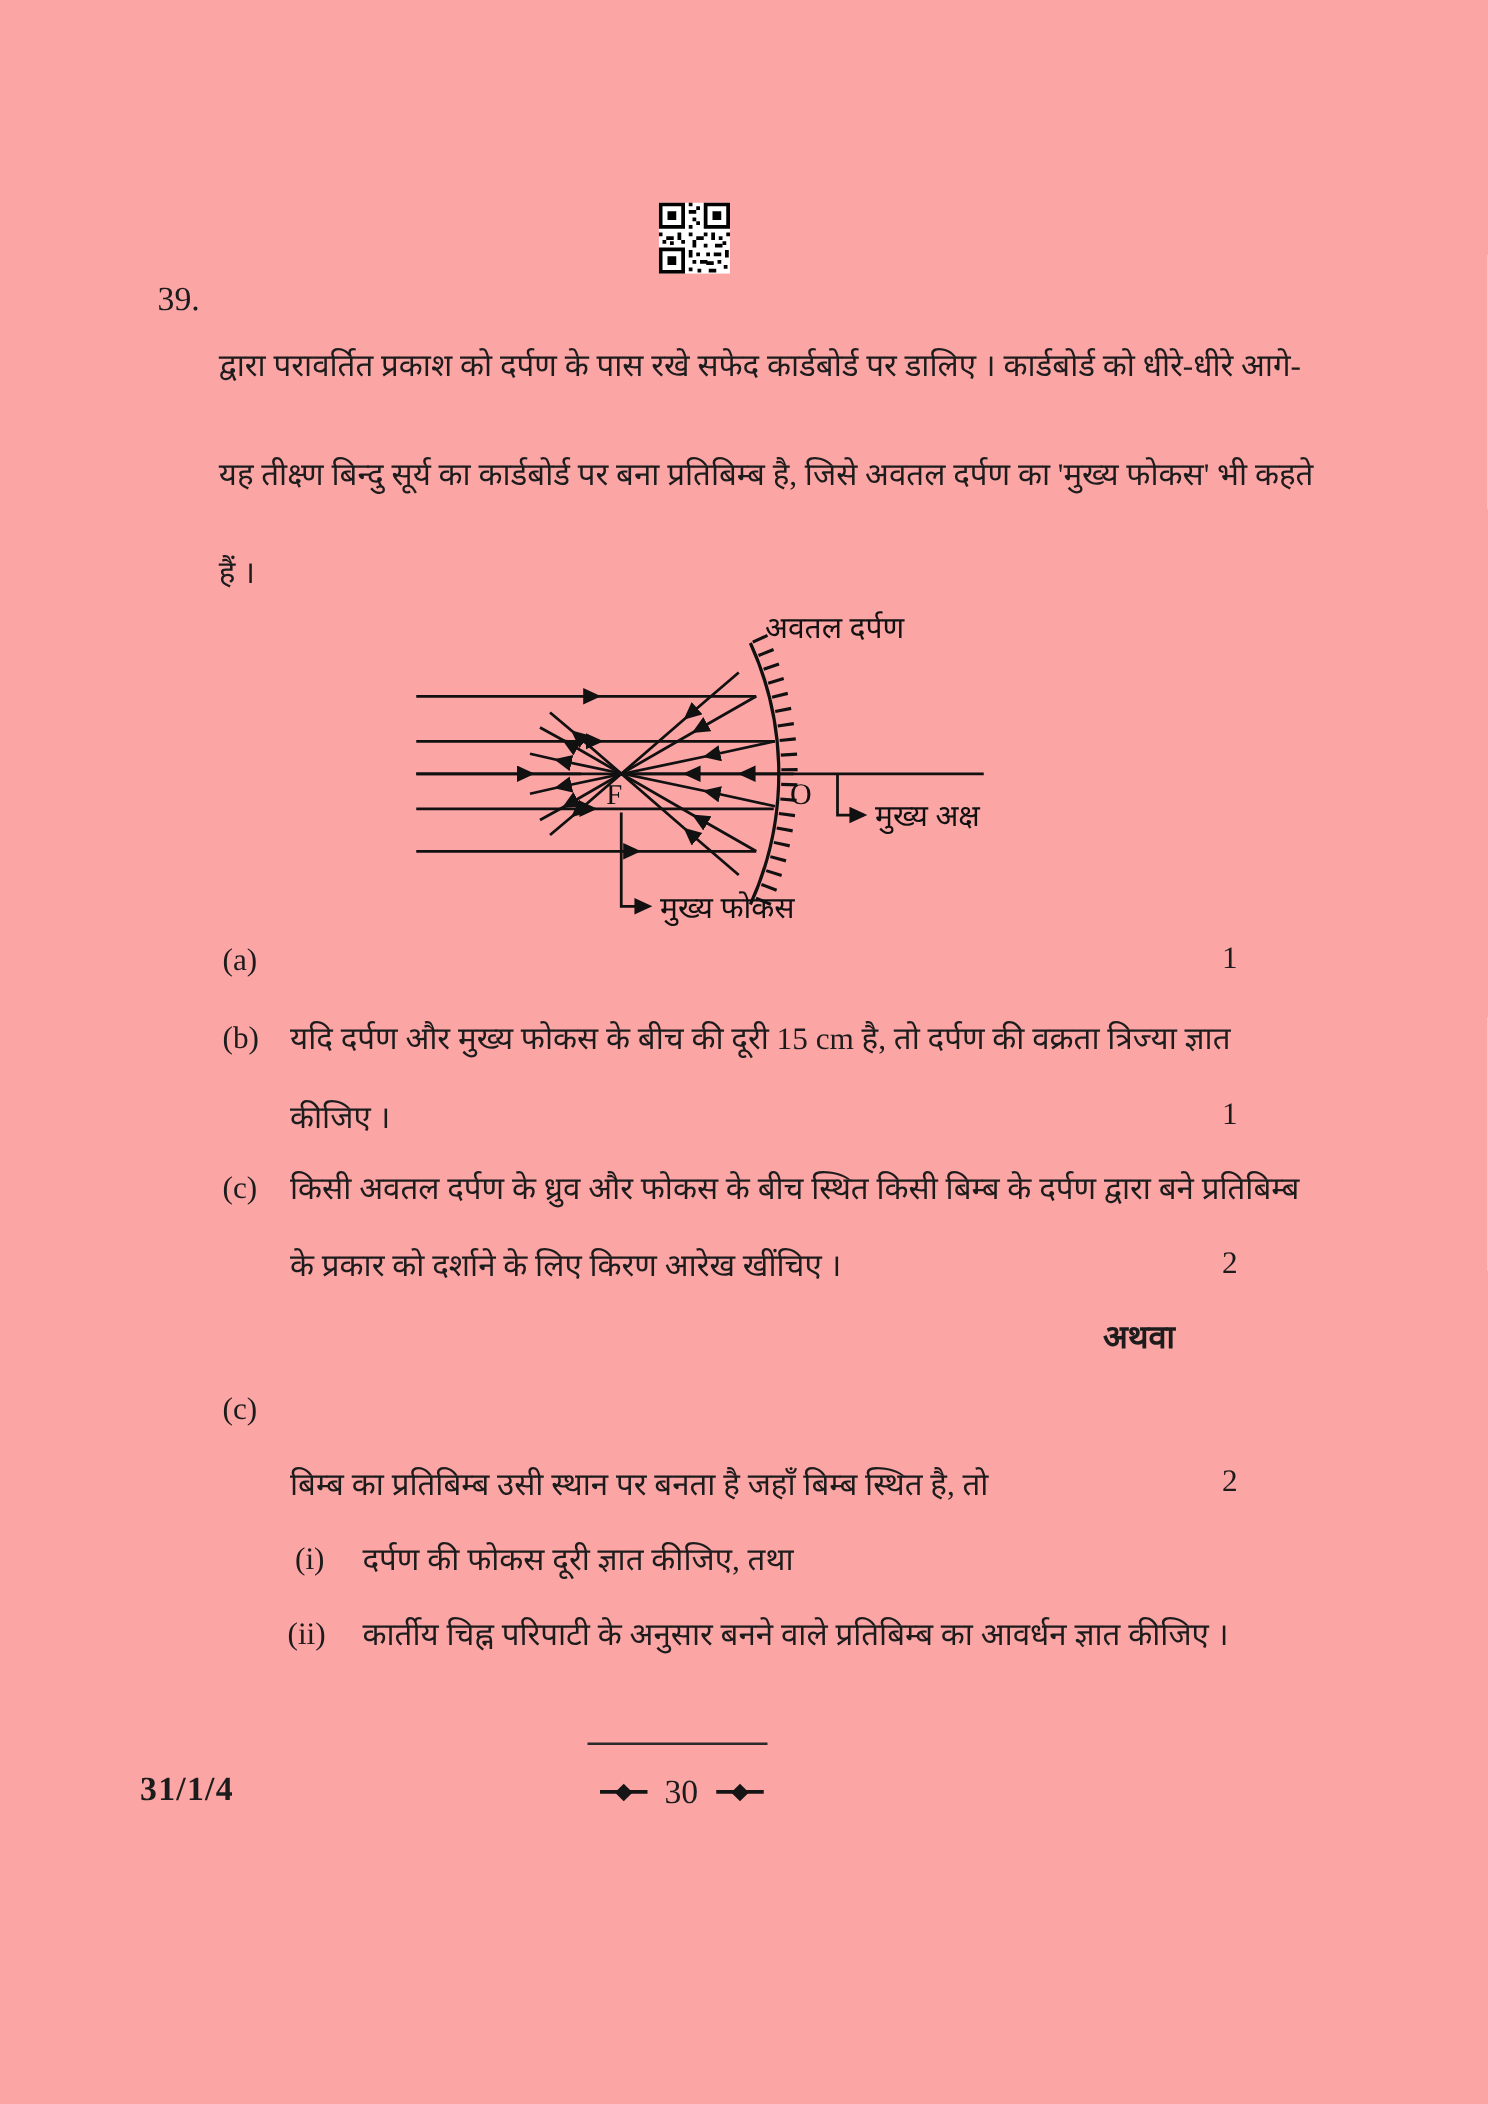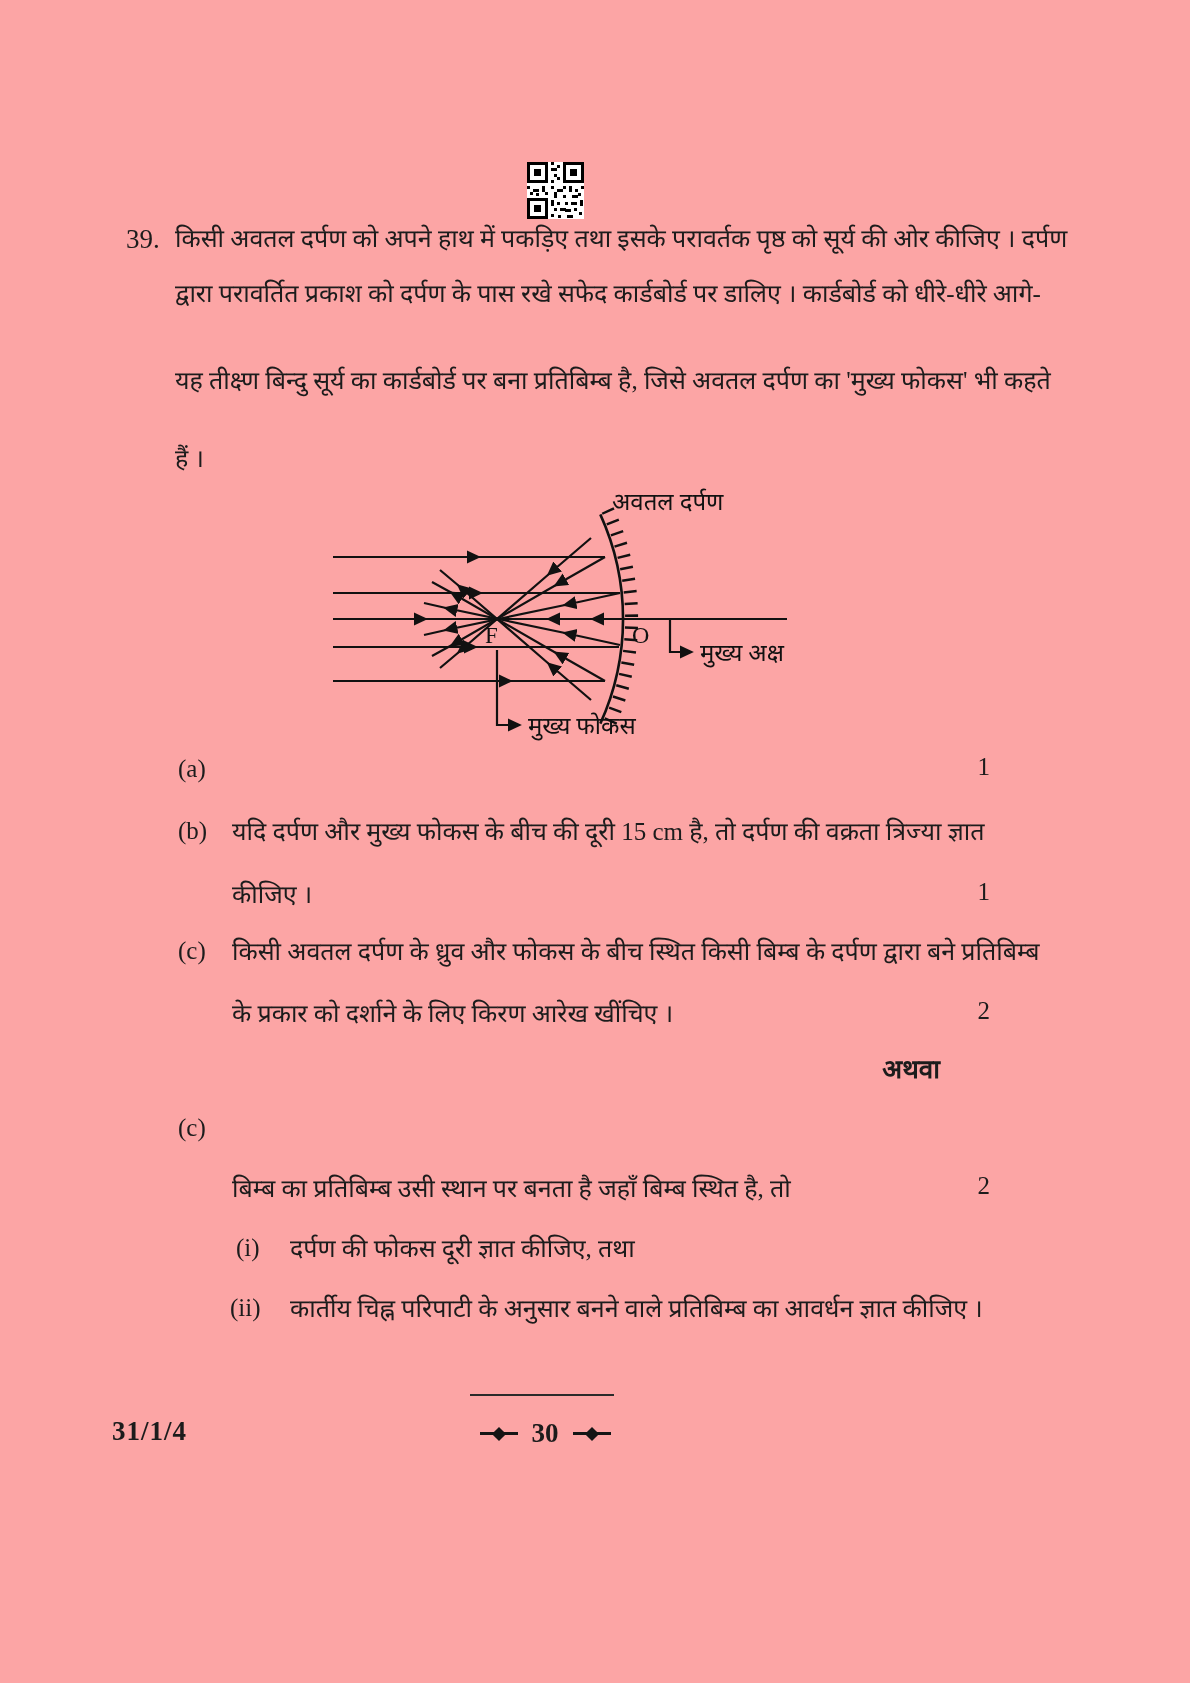--- a/index.html
+++ b/index.html
@@ -12,21 +12,21 @@
     overflow:hidden;
   }
   .abs{position:absolute;}
   .line{font-size:25px;line-height:34px;white-space:nowrap;}
   .qnum{font-size:27px;font-weight:normal;}
   .plabel{font-size:25px;}
   .mark{font-size:25px;width:40px;text-align:right;}
   .or{font-size:26px;font-weight:bold;text-align:right;}
   .footer-code{font-size:27px;font-weight:bold;letter-spacing:1px;}
   .pageno-wrap{display:flex;align-items:center;gap:14px;justify-content:center;}
-  .pageno{font-size:27px;font-weight:bold;}
+  .pageno{font-size:27px;font-weight:normal;}
   .orn{position:relative;width:38px;height:3px;background:#151515;}
   .orn::after{
     content:"";position:absolute;left:50%;top:50%;
     width:10px;height:10px;background:#151515;
     transform:translate(-50%,-50%) rotate(45deg);
   }
   .rule{background:#2a2a2a;height:2px;}
   svg text{font-family:"Liberation Serif","DejaVu Serif",serif;}
 </style>
 </head>
@@ -76,21 +76,20 @@
       <rect x="53" y="38" width="3" height="6"></rect>
         <rect x="38" y="47" width="6" height="3"></rect>
       <rect x="47" y="46" width="3" height="3"></rect>
         <rect x="52" y="50" width="3" height="3"></rect>
       <rect x="40" y="53" width="6" height="3"></rect>
     </g>
   </svg>
 
   <div class="abs qnum" style="left:126px;top:224px">39.</div>
 
-  <div class="abs line" style="left:175px;top:222px">किसी अवतल दर्पण को अपने हाथ में पकड़िए तथा इसके परावर्तक पृष्ठ को सूर्य की ओर कीजिए । दर्पण</div>
   <div class="abs line" style="left:175px;top:277px">द्वारा परावर्तित प्रकाश को दर्पण के पास रखे सफेद कार्डबोर्ड पर डालिए । कार्डबोर्ड को धीरे-धीरे आगे-</div>
   <div class="abs line" style="left:175px;top:364px">यह तीक्ष्ण बिन्दु सूर्य का कार्डबोर्ड पर बना प्रतिबिम्ब है, जिसे अवतल दर्पण का 'मुख्य फोकस' भी कहते</div>
   <div class="abs line" style="left:175px;top:442px">हैं ।</div>
 
   <svg class="abs" style="left:325px;top:472px" width="470" height="280" viewBox="0 0 470 280">
     <defs>
       <marker id="ah" markerWidth="7" markerHeight="7" refX="5.2" refY="3" orient="auto">
         <path d="M0,0 L6.5,3 L0,6 Z" fill="#111"></path>
       </marker>
     </defs>

